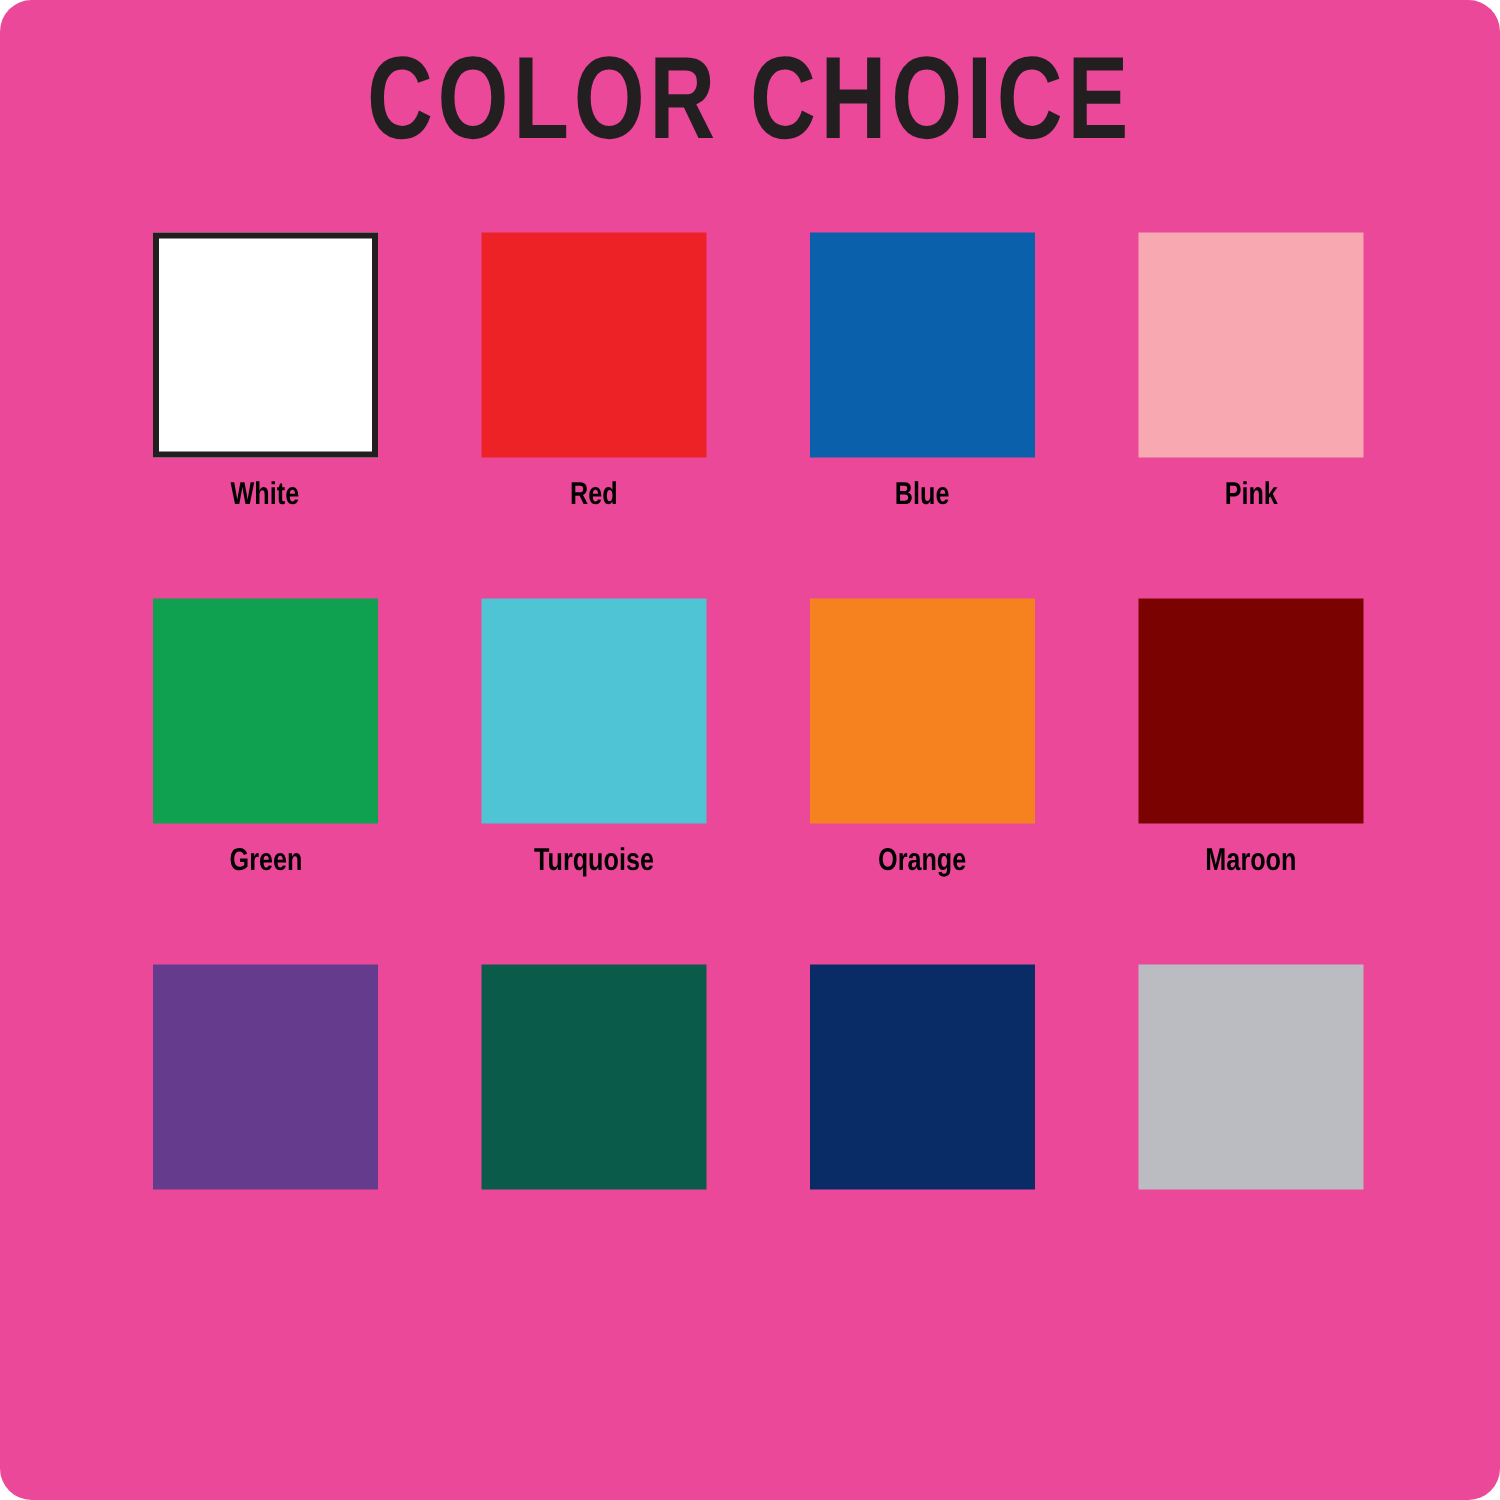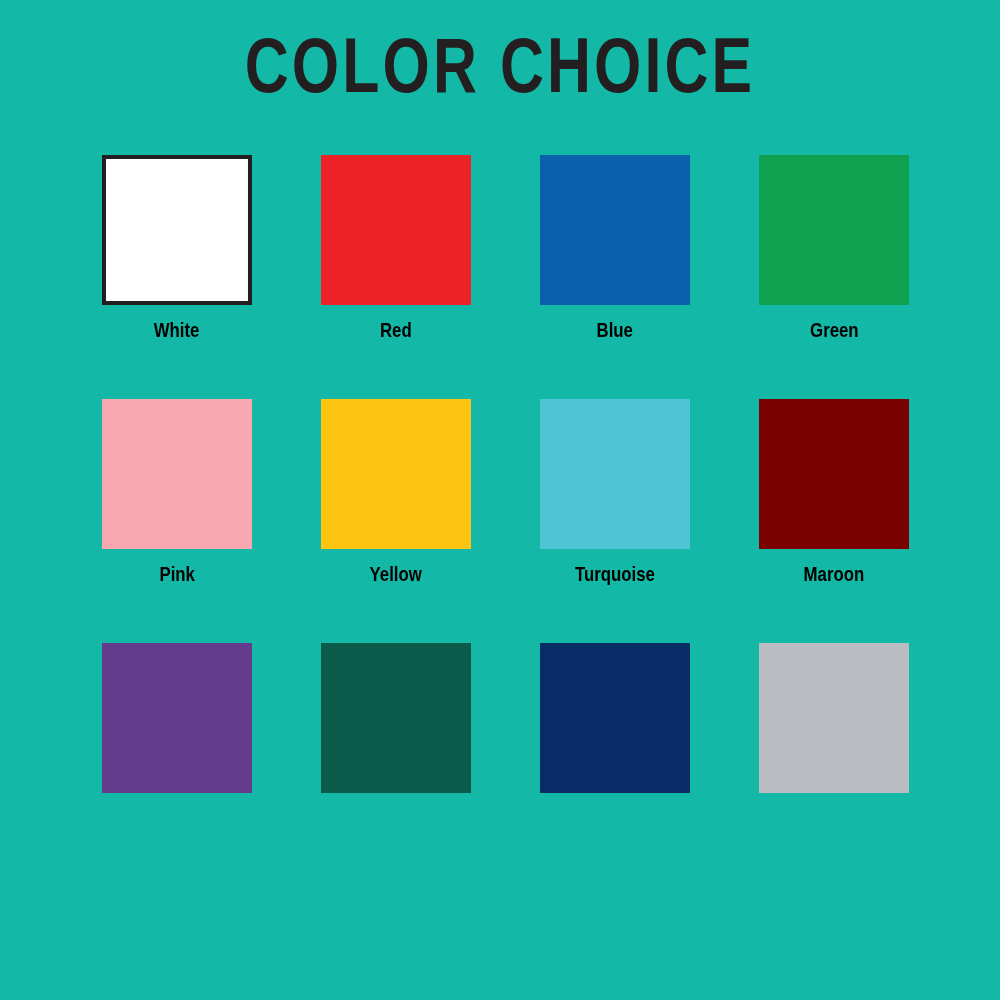--- a/index.html
+++ b/index.html
@@ -13,22 +13,23 @@
     height: 1000px;
     font-family: "Liberation Sans", sans-serif;
     -webkit-font-smoothing: antialiased;
     overflow: hidden;
   }
 
   #page {
     position: relative;
     width: 1000px;
     height: 1000px;
-    background: #14b8a6;
+    background: #ec4899;
     box-sizing: border-box;
+    border-radius: 21px;
   }
 
   
   #chart-title {
     position: absolute;
     top: 24px;
     left: 0;
     width: 1000px;
     text-align: center;
     font-family: "Liberation Sans", sans-serif;
@@ -102,34 +103,34 @@
       </div>
       <div class="swatch-cell">
         <div class="swatch-chip" style="background: rgb(236, 34, 39);"></div>
         <div class="swatch-label" style="color: rgb(0, 0, 0);">Red</div>
       </div>
       <div class="swatch-cell">
         <div class="swatch-chip" style="background: rgb(11, 96, 172);"></div>
         <div class="swatch-label" style="color: rgb(0, 0, 0);">Blue</div>
       </div>
       <div class="swatch-cell">
+        <div class="swatch-chip" style="background: rgb(247, 168, 176);"></div>
+        <div class="swatch-label" style="color: rgb(0, 0, 0);">Pink</div>
+      </div>
+      <div class="swatch-cell">
         <div class="swatch-chip" style="background: rgb(15, 161, 79);"></div>
         <div class="swatch-label" style="color: rgb(0, 0, 0);">Green</div>
       </div>
       <div class="swatch-cell">
-        <div class="swatch-chip" style="background: rgb(247, 168, 176);"></div>
-        <div class="swatch-label" style="color: rgb(0, 0, 0);">Pink</div>
+        <div class="swatch-chip" style="background: rgb(78, 196, 213);"></div>
+        <div class="swatch-label" style="color: rgb(0, 0, 0);">Turquoise</div>
       </div>
       <div class="swatch-cell">
-        <div class="swatch-chip" style="background: rgb(254, 196, 18);"></div>
-        <div class="swatch-label" style="color: rgb(0, 0, 0);">Yellow</div>
-      </div>
-      <div class="swatch-cell">
-        <div class="swatch-chip" style="background: rgb(78, 196, 213);"></div>
-        <div class="swatch-label" style="color: rgb(0, 0, 0);">Turquoise</div>
+        <div class="swatch-chip" style="background: rgb(245, 130, 31);"></div>
+        <div class="swatch-label" style="color: rgb(0, 0, 0);">Orange</div>
       </div>
       <div class="swatch-cell">
         <div class="swatch-chip" style="background: rgb(122, 2, 1);"></div>
         <div class="swatch-label" style="color: rgb(0, 0, 0);">Maroon</div>
       </div>
       <div class="swatch-cell">
         <div class="swatch-chip" style="background: rgb(100, 59, 141);"></div>
       </div>
       <div class="swatch-cell">
         <div class="swatch-chip" style="background: rgb(11, 91, 74);"></div>

